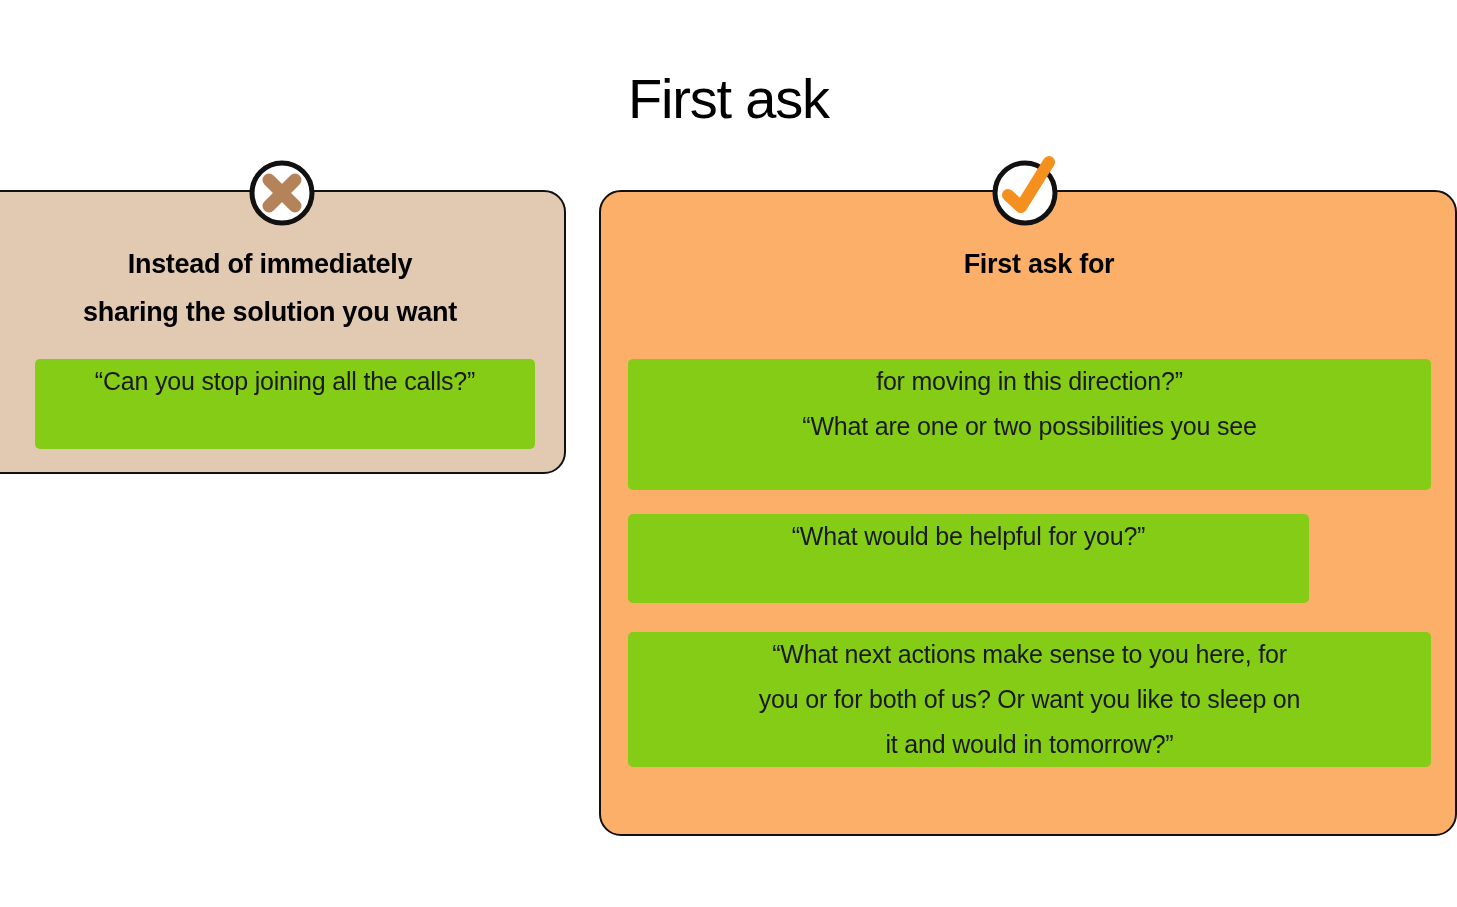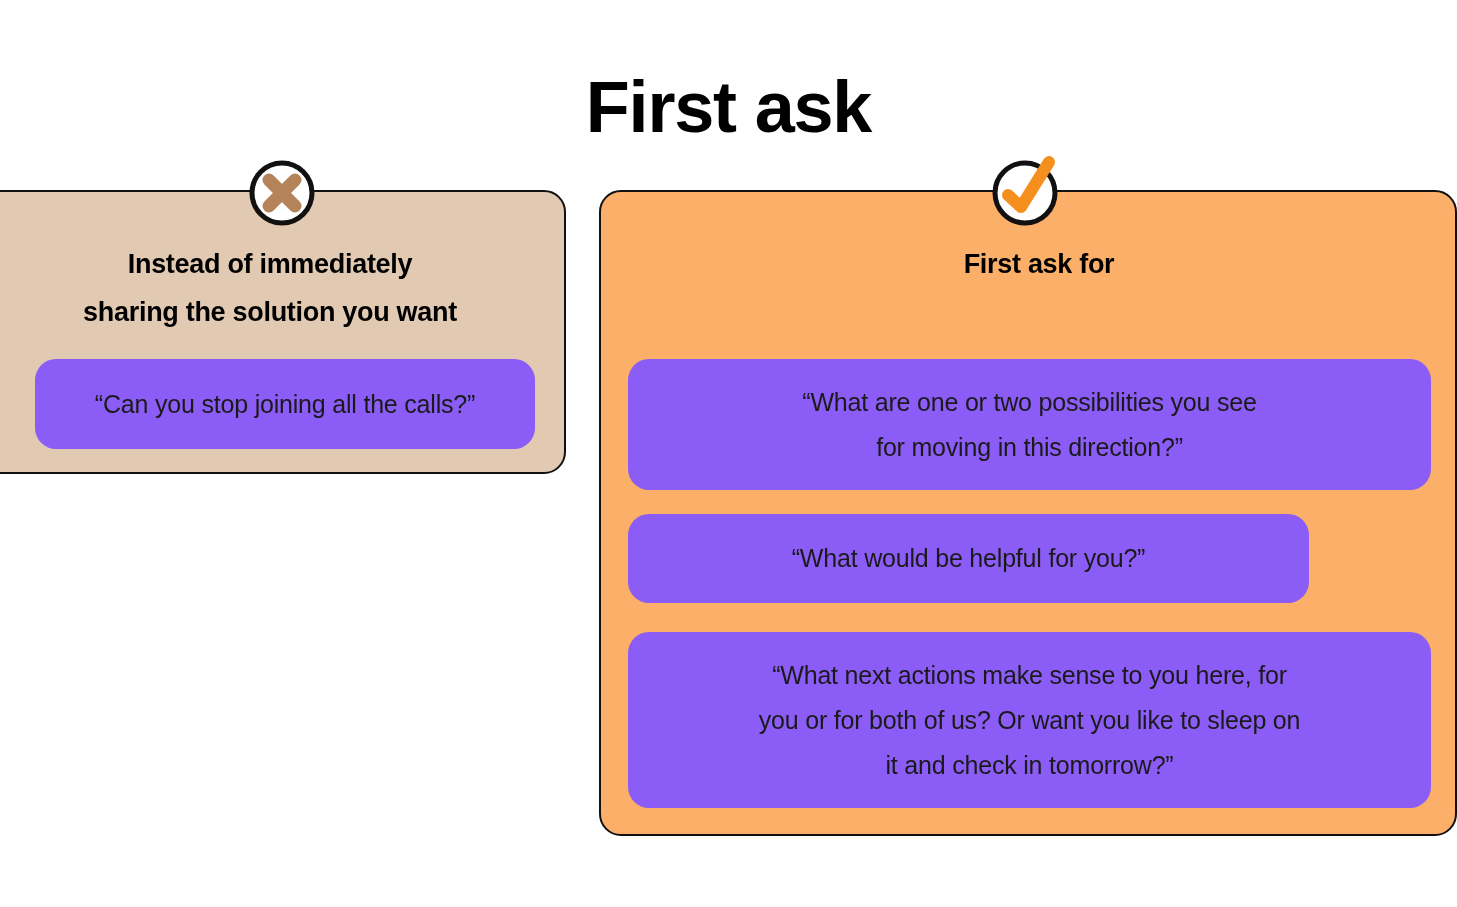--- a/index.html
+++ b/index.html
@@ -14,22 +14,22 @@
     overflow: hidden;
     position: relative;
   }
 
   #page-title {
     position: absolute;
     top: 68px;
     left: 0;
     width: 1457px;
     text-align: center;
-    font-size: 72px;
-    font-weight: bold;
+    font-size: 56px;
+    font-weight: normal;
     letter-spacing: -1.2px;
     color: #000000;
     line-height: 1.1;
   }
 
   
   .card {
     position: absolute;
     border: 2px solid #111111;
     box-sizing: border-box;
@@ -78,25 +78,24 @@
     color: #000000;
     line-height: 48px;
     letter-spacing: -0.3px;
   }
   #card-dont .card-heading { top: 48px; }
   #card-do .card-heading { top: 48px; margin-left: 11px; }
 
   
   .quote-box {
     position: absolute;
-    background: #8b5cf6;
-    border-radius: 21px;
+    background: #84cc16;
+    border-radius: 5px;
     box-sizing: border-box;
     display: flex;
-    align-items: center;
     justify-content: center;
     text-align: center;
   }
   .quote-text {
     font-size: 25px;
     color: #1a1a1a;
     line-height: 45px;
     letter-spacing: -0.2px;
     padding: 0 14px;
   }
@@ -119,21 +118,21 @@
   #quote-do-1 {
     left: 27px;
     top: 322px;
     width: 681px;
     height: 89px;
   }
   #quote-do-2 {
     left: 27px;
     top: 440px;
     width: 803px;
-    height: 176px;
+    height: 135px;
   }
 </style>
 </head>
 <body>
 
 <div id="page-title">First ask</div>
 
 <div id="card-dont" class="card">
 
   <div class="card-heading">
@@ -160,36 +159,36 @@
 </div>
 
 <div id="card-do" class="card">
 
   <div class="card-heading">
     <div>First ask for</div>
   </div>
 
   <div id="quote-do-0" class="quote-box">
     <div class="quote-text">
+      <div>for moving in this direction?”</div>
       <div>“What are one or two possibilities you see</div>
-      <div>for moving in this direction?”</div>
     </div>
   </div>
 
   <div id="quote-do-1" class="quote-box">
     <div class="quote-text">
       <div>“What would be helpful for you?”</div>
     </div>
   </div>
 
   <div id="quote-do-2" class="quote-box">
     <div class="quote-text">
       <div>“What next actions make sense to you here, for</div>
       <div>you or for both of us? Or want you like to sleep on</div>
-      <div>it and check in tomorrow?”</div>
+      <div>it and would in tomorrow?”</div>
     </div>
   </div>
 
 </div>
 
 <div id="badge-check" class="badge">
   <svg width="66" height="66" viewBox="0 0 66 66" xmlns="http://www.w3.org/2000/svg">
     <circle cx="33" cy="33" r="30" fill="#ffffff" stroke="#111111" stroke-width="5"></circle>
     <path d="M16 35 L29 47 L57 2" fill="none" stroke="#f5901f" stroke-width="12" stroke-linecap="round" stroke-linejoin="round"></path>
   </svg>

